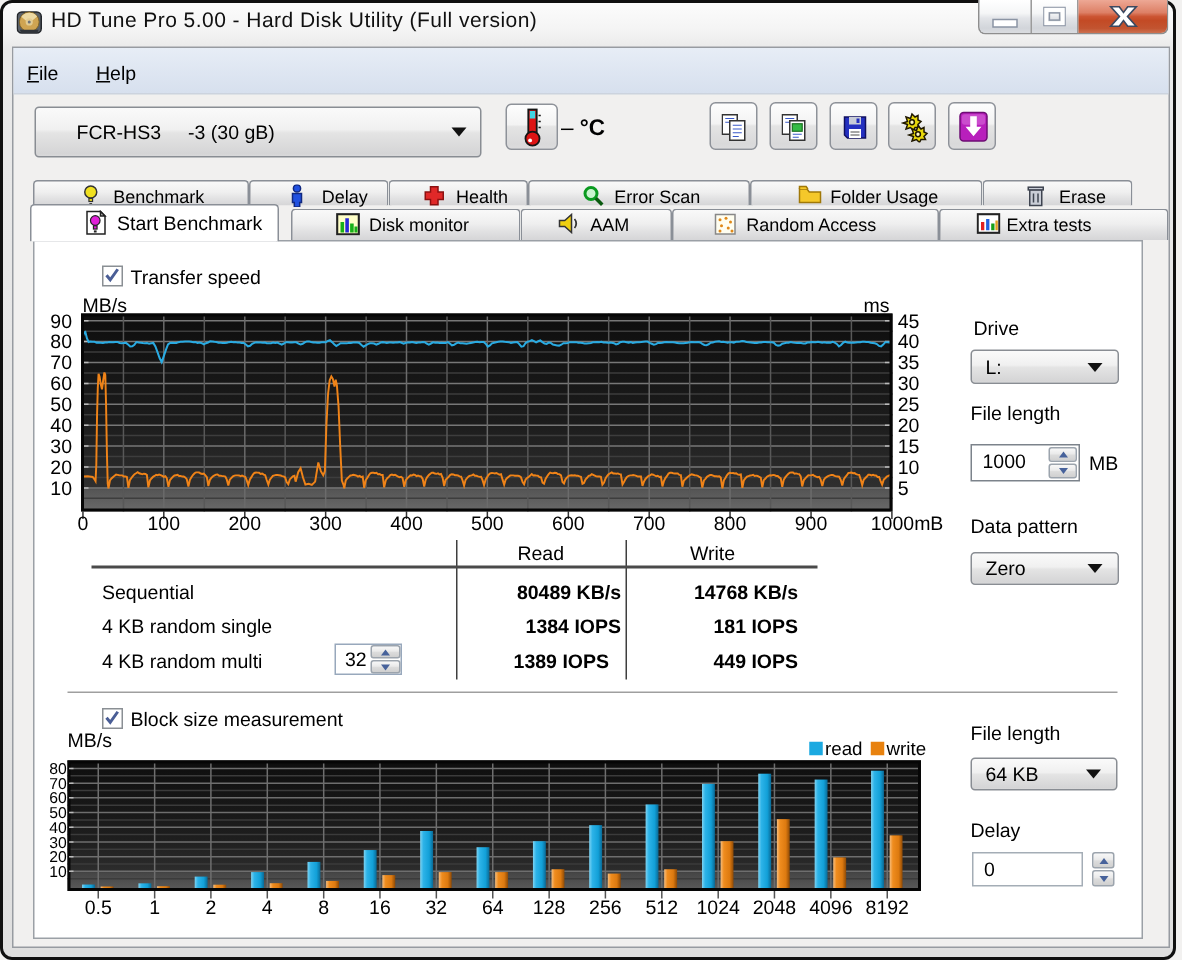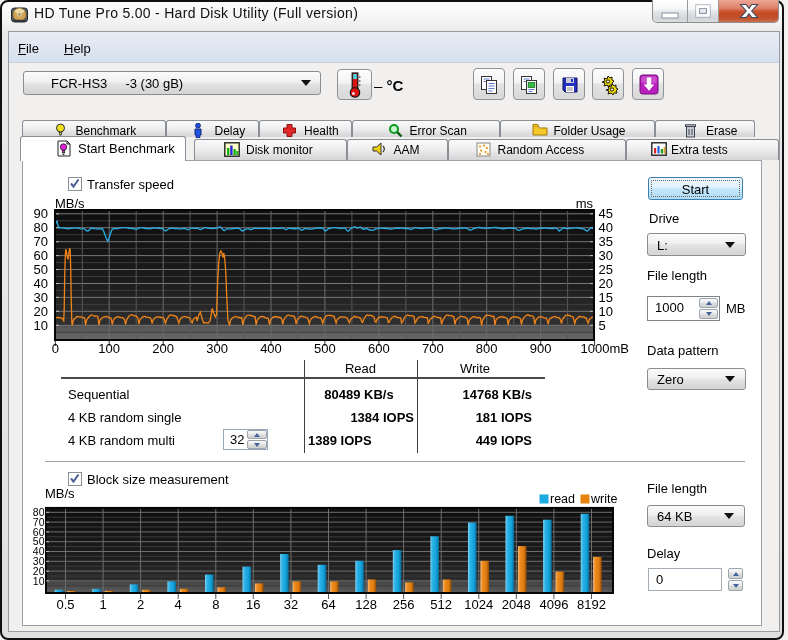--- a/index.html
+++ b/index.html
@@ -91,21 +91,21 @@
       <svg width="26" height="17" viewBox="0 0 26 17">
           <path d="M4.5 2 L10.2 2 L13 5.8 L15.8 2 L21.5 2 L15.7 8.5 L21.5 15 L15.8 15 L13 11.2 L10.2 15 L4.5 15 L10.3 8.5 Z" fill="#ffffff" stroke="#3c4960" stroke-width="1.1"></path>
         </svg>
     </div>
   </div>
   <div class="abs" id="client"></div>
   <div class="abs" id="menubar"></div>
   <div class="menuitem" style="left:18px"><u>F</u>ile</div>
   <div class="menuitem" style="left:64px"><u>H</u>elp</div>
 
-  <div class="abs combo" style="left:23px;top:71px;width:298px;height:24px">
+  <div class="abs combo" style="left:23px;top:71px;width:298px;height:34px">
     <span class="ctext" style="left:27px">FCR-HS3&nbsp;&nbsp;&nbsp;&nbsp;&nbsp;-3 (30 gB)</span>
     <span class="darr" style="right:9px"></span>
   </div>
   <div class="abs btn" style="left:337px;top:69px;width:35px;height:31px;border-radius:4px">
     <svg style="position:absolute;left:50%;top:50%;transform:translate(-50%,-50%)" width="16" height="26" viewBox="0 0 16 26">
       <rect x="5.2" y="1" width="5.6" height="17" fill="#dd1414" stroke="#151515" stroke-width="1.2"></rect>
       <rect x="6.2" y="2" width="3.6" height="5" fill="#40d4e4"></rect>
       <line x1="12" y1="5" x2="13.5" y2="5" stroke="#151515"></line>
       <line x1="12" y1="9" x2="13.5" y2="9" stroke="#151515"></line>
       <line x1="12" y1="13" x2="13.5" y2="13" stroke="#151515"></line>
@@ -397,23 +397,23 @@
 </svg>
 
   <div class="vline" style="left:304px;top:360px;height:93px"></div>
   <div class="vline" style="left:417px;top:360px;height:93px"></div>
   <div class="lbl" style="left:304px;top:361px;width:113px;text-align:center">Read</div>
   <div class="lbl" style="left:417px;top:361px;width:116px;text-align:center">Write</div>
   <div class="hline" style="left:61px;top:377px;width:484px;height:2px"></div>
   <div class="lbl" style="left:68px;top:387px">Sequential</div>
   <div class="lbl" style="left:68px;top:410px">4 KB random single</div>
   <div class="lbl" style="left:68px;top:433px">4 KB random multi</div>
-  <div class="blbl" style="left:304px;top:387px;width:110px;text-align:center">80489 KB/s</div>
+  <div class="blbl" style="left:304px;top:387px;width:110px;text-align:right">80489 KB/s</div>
   <div class="blbl" style="left:304px;top:410px;width:110px;text-align:right">1384 IOPS</div>
-  <div class="blbl" style="left:308px;top:433px;width:110px;text-align:left">1389 IOPS</div>
+  <div class="blbl" style="left:296px;top:433px;width:110px;text-align:right">1389 IOPS</div>
   <div class="blbl" style="left:422px;top:387px;width:110px;text-align:right">14768 KB/s</div>
   <div class="blbl" style="left:422px;top:410px;width:110px;text-align:right">181 IOPS</div>
   <div class="blbl" style="left:422px;top:433px;width:110px;text-align:right">449 IOPS</div>
   <div class="input" style="left:223px;top:429px;width:45px;height:21px;border-color:#98a8bc"></div>
   <div class="lbl" style="left:230px;top:432px">32</div>
   <div class="spinbtn" style="left:247px;top:430px;width:20px;height:9px">
       <span class="uarr"></span>
     </div>
   <div class="spinbtn" style="left:247px;top:440px;width:20px;height:9px">
       <span class="dnarr"></span>
@@ -558,24 +558,20 @@
 <text x="453.8" y="124" text-anchor="middle" font-size="13">1024</text>
 <line x1="453.8" x2="453.8" y1="109" y2="114" stroke="#555555" stroke-width="1"></line>
 <text x="491.3" y="124" text-anchor="middle" font-size="13">2048</text>
 <line x1="491.3" x2="491.3" y1="109" y2="114" stroke="#555555" stroke-width="1"></line>
 <text x="528.9" y="124" text-anchor="middle" font-size="13">4096</text>
 <line x1="528.9" x2="528.9" y1="109" y2="114" stroke="#555555" stroke-width="1"></line>
 <text x="566.5" y="124" text-anchor="middle" font-size="13">8192</text>
 <line x1="566.5" x2="566.5" y1="109" y2="114" stroke="#555555" stroke-width="1"></line>
 </svg>
 
-  <div class="abs" style="left:648px;top:177px;width:95px;height:23px;border:1px solid #3c7fb1;border-radius:3px;background:linear-gradient(180deg,#eff8fe 0%,#e0f1fc 45%,#c4e6f9 52%,#b0ddf6 100%)">
-    <div style="position:absolute;inset:2px;border:1px dotted #666;border-radius:1px"></div>
-    <div class="lbl" style="left:50%;top:50%;transform:translate(-50%,-50%)">Start</div>
-  </div>
   <div class="lbl" style="left:649px;top:211px">Drive</div>
   <div class="abs combo" style="left:647px;top:233px;width:99px;height:23px">
     <span class="ctext" style="left:9px">L:</span>
       <span class="darr" style="right:10px"></span>
   </div>
   <div class="lbl" style="left:647px;top:268px">File length</div>
   <div class="input" style="left:647px;top:296px;width:73px;height:25px"></div>
   <div class="lbl" style="left:655px;top:300px">1000</div>
   <div class="spinbtn" style="left:699px;top:298px;width:19px;height:10px">
       <span class="uarr"></span>

